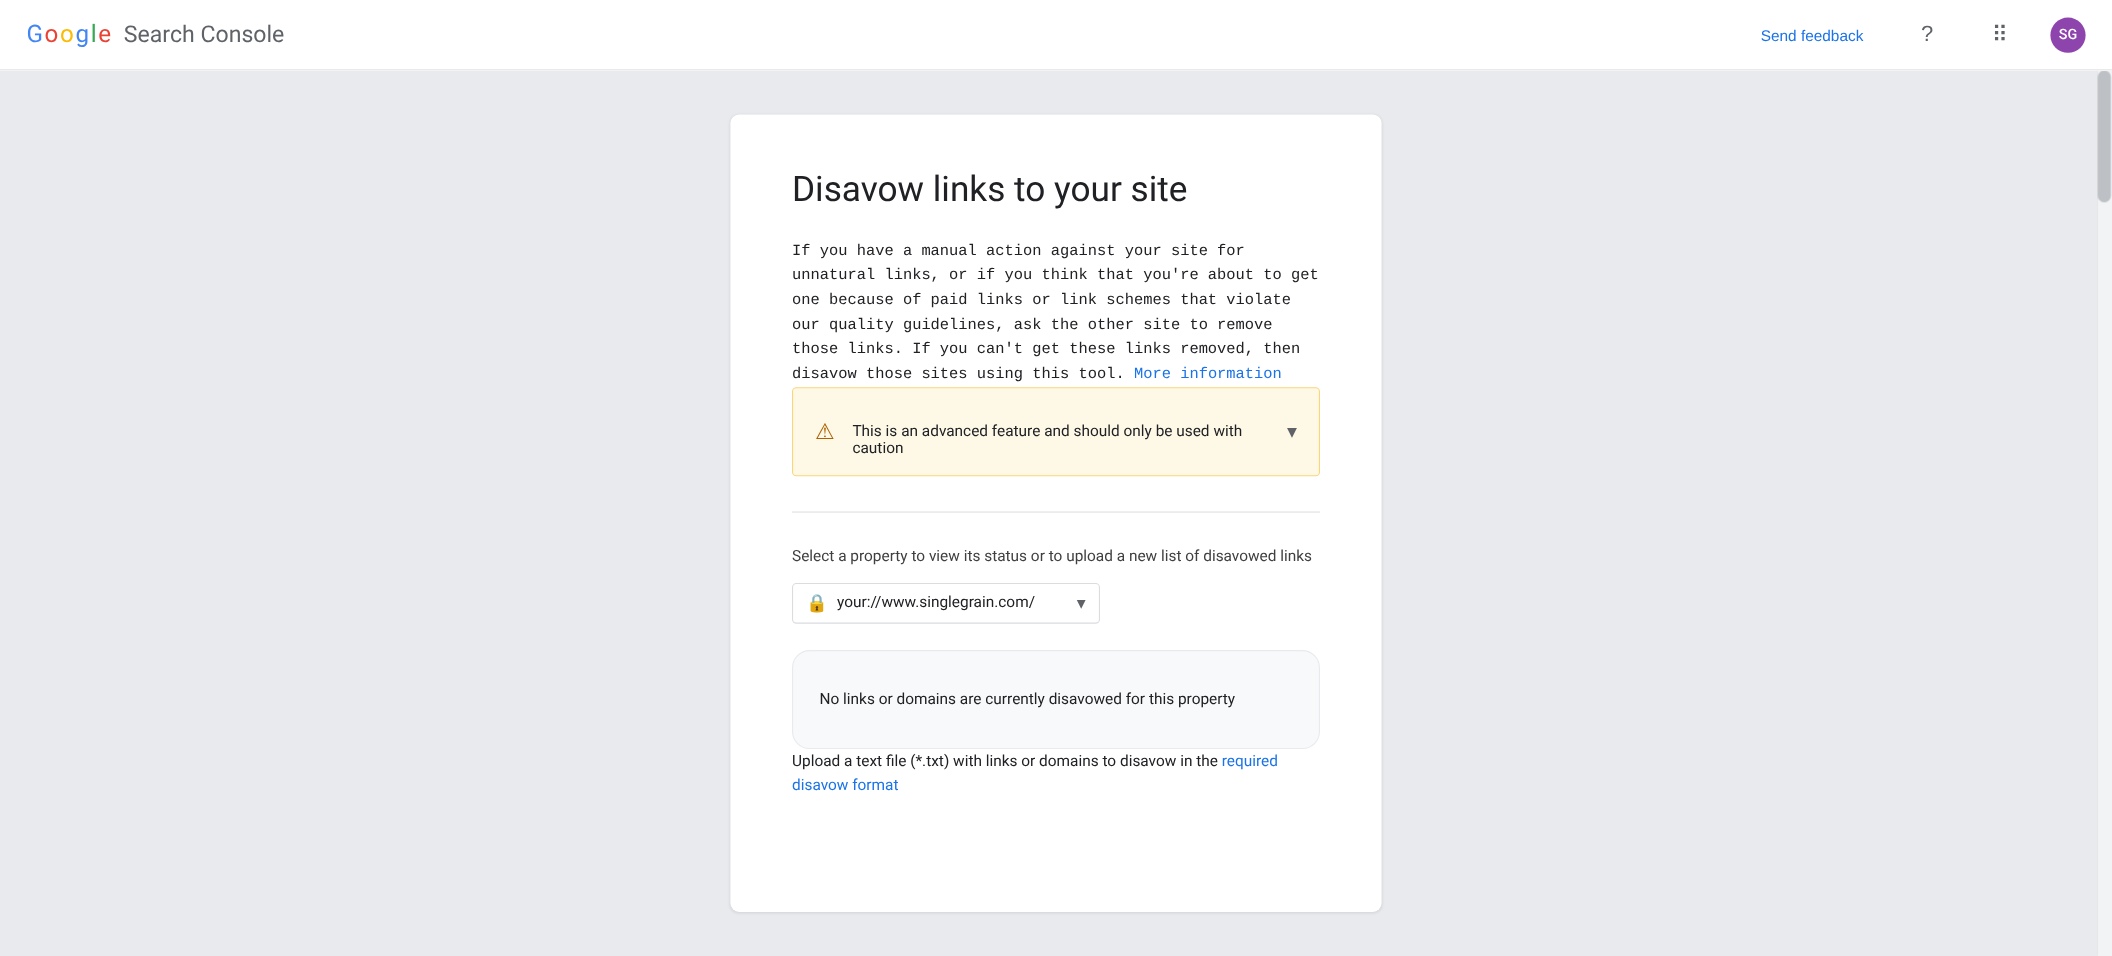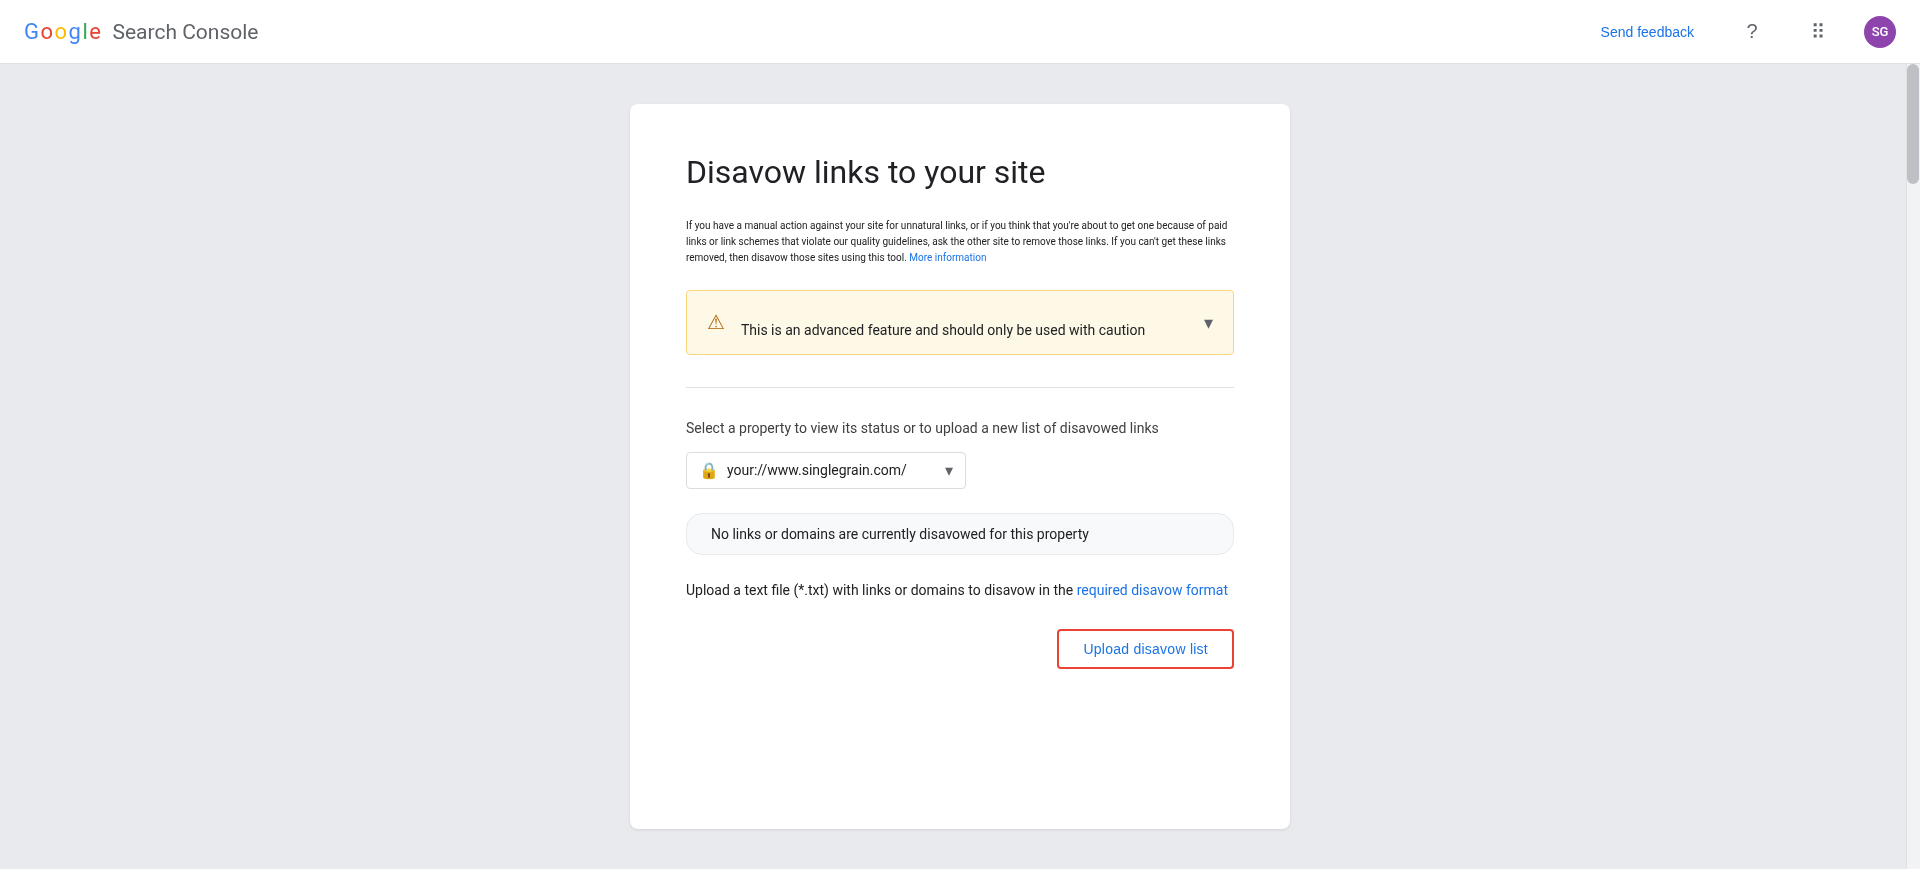--- a/index.html
+++ b/index.html
@@ -111,36 +111,36 @@
       margin-top: 64px;
       padding: 40px 20px;
       display: flex;
       justify-content: center;
       min-height: calc(869px - 64px);
     }
     .card {
       background: #fff;
       border-radius: 8px;
       padding: 48px 56px 56px 56px;
-      width: 660px;
+      width: 592px;
       max-width: 100%;
       box-shadow: 0 1px 3px rgba(0,0,0,0.1);
     }
     .page-title {
       font-size: 32px;
       font-weight: 400;
       color: #202124;
       margin-bottom: 24px;
       line-height: 1.3;
     }
     .description {
-      font-size: 10px;
+      font-size: 14px;
       color: #202124;
       line-height: 1.6;
-      margin-bottom: 24px;
+      font-family: Liberation Mono, monospace;
     }
     .description a {
       color: #1a73e8;
       text-decoration: none;
     }
     
     .warning-box {
       background: #fef9e7;
       border: 1px solid #f9d57b;
       border-radius: 4px;
@@ -209,22 +209,21 @@
       color: #202124;
     }
     .dropdown-arrow {
       color: #5f6368;
       font-size: 16px;
     }
     
     .status-box {
       background: #f8f9fa;
       border-radius: 16px;
-      padding: 12px 24px;
-      margin-bottom: 24px;
+      padding: 36px 24px;
       border: 1px solid #e8eaed;
     }
     .status-text {
       font-size: 14px;
       color: #202124;
     }
     
     .upload-section {
       display: flex;
       flex-direction: column;
@@ -320,19 +319,16 @@
     <div class="status-box">
       <span class="status-text">No links or domains are currently disavowed for this property</span>
     </div>
 
     <div class="upload-section">
       <p class="upload-description">
         <span>Upload a text file (*.txt) with links or domains to disavow in the</span>
         <span> </span>
         <a href="#">required disavow format</a>
       </p>
-      <div class="upload-btn-row">
-        <button class="upload-btn">Upload disavow list</button>
-      </div>
     </div>
 
   </div>
 </main>
 
 </body></html>

